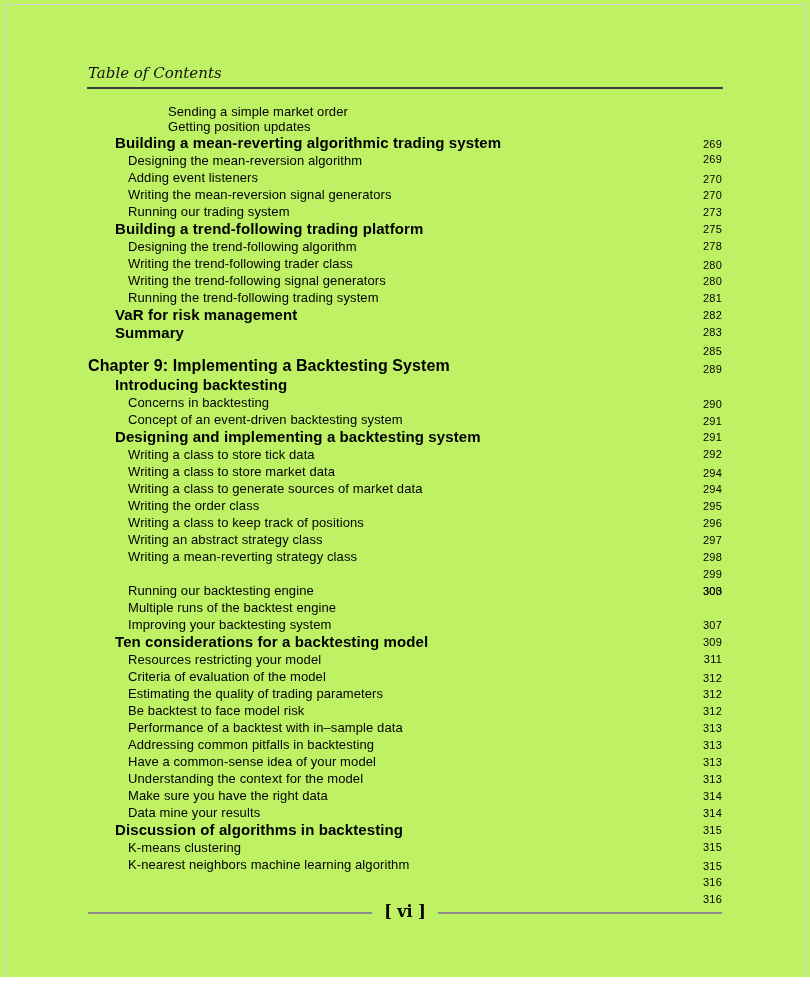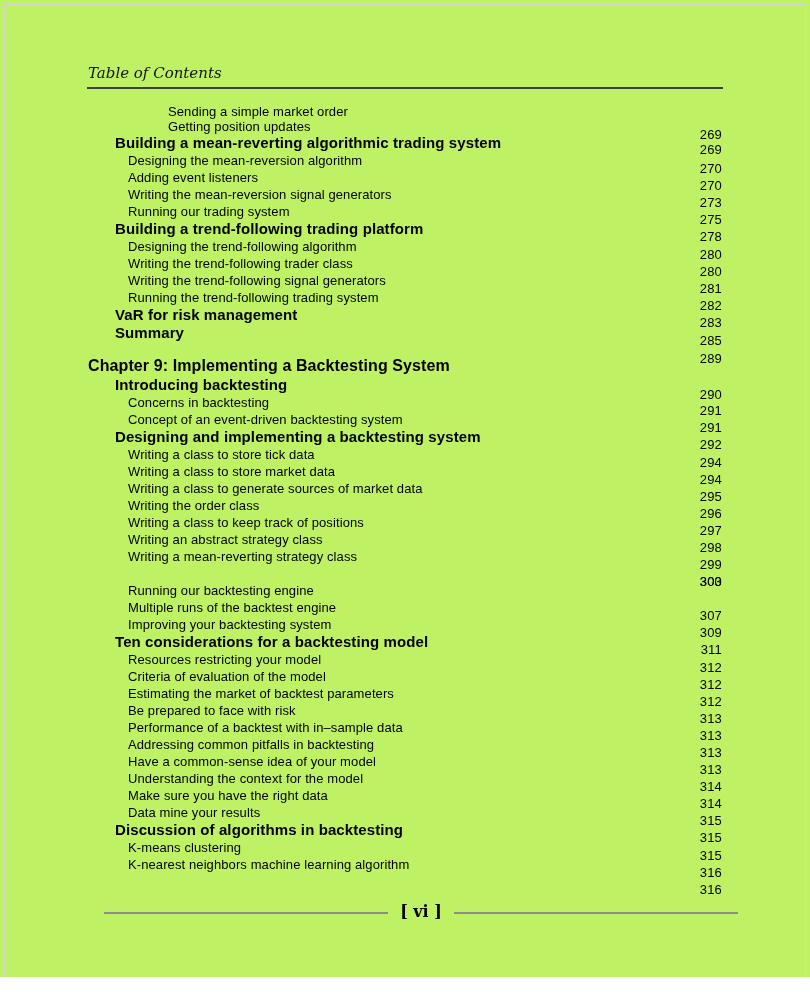--- a/index.html
+++ b/index.html
@@ -56,24 +56,24 @@
     display: flex;
     align-items: baseline;
     white-space: nowrap;
     flex-direction: column;
   }
   .row .title {
     letter-spacing: 0.1px;
   }
   .row .num {
     margin-left: auto;
-    font-size: 13px;
+    font-size: 11px;
     font-weight: 400;
     position: relative;
-    top: 8px;
+    top: 18px;
     letter-spacing: 0.2px;
   }
   .row.subsub {
     padding-left: 80px;
     height: 15px;
     line-height: 15px;
     font-size: 13px;
   }
   .row.sub {
     padding-left: 40px;
@@ -90,21 +90,21 @@
   }
   .row.chapter {
     margin-top: 13px;
     height: 21px;
     line-height: 21px;
     font-size: 16px;
     font-weight: 700;
   }
   .footer {
     position: absolute;
-    left: 104px;
+    left: 88px;
     top: 903px;
     width: 634px;
     display: flex;
     align-items: center;
   }
   .footer .rule {
     flex: 1;
     height: 2px;
     background: #8c8c8c;
   }
@@ -254,25 +254,25 @@
       </div>
       <div class="row sub">
         <span class="title">Resources restricting your model</span>
         <span class="num">312</span>
       </div>
       <div class="row sub">
         <span class="title">Criteria of evaluation of the model</span>
         <span class="num">312</span>
       </div>
       <div class="row sub">
-        <span class="title">Estimating the market of backtest parameters</span>
+        <span class="title">Estimating the quality of trading parameters</span>
         <span class="num">313</span>
       </div>
       <div class="row sub">
-        <span class="title">Be prepared to face with risk</span>
+        <span class="title">Be backtest to face model risk</span>
         <span class="num">313</span>
       </div>
       <div class="row sub">
         <span class="title">Performance of a backtest with in–sample data</span>
         <span class="num">313</span>
       </div>
       <div class="row sub">
         <span class="title">Addressing common pitfalls in backtesting</span>
         <span class="num">313</span>
       </div>

